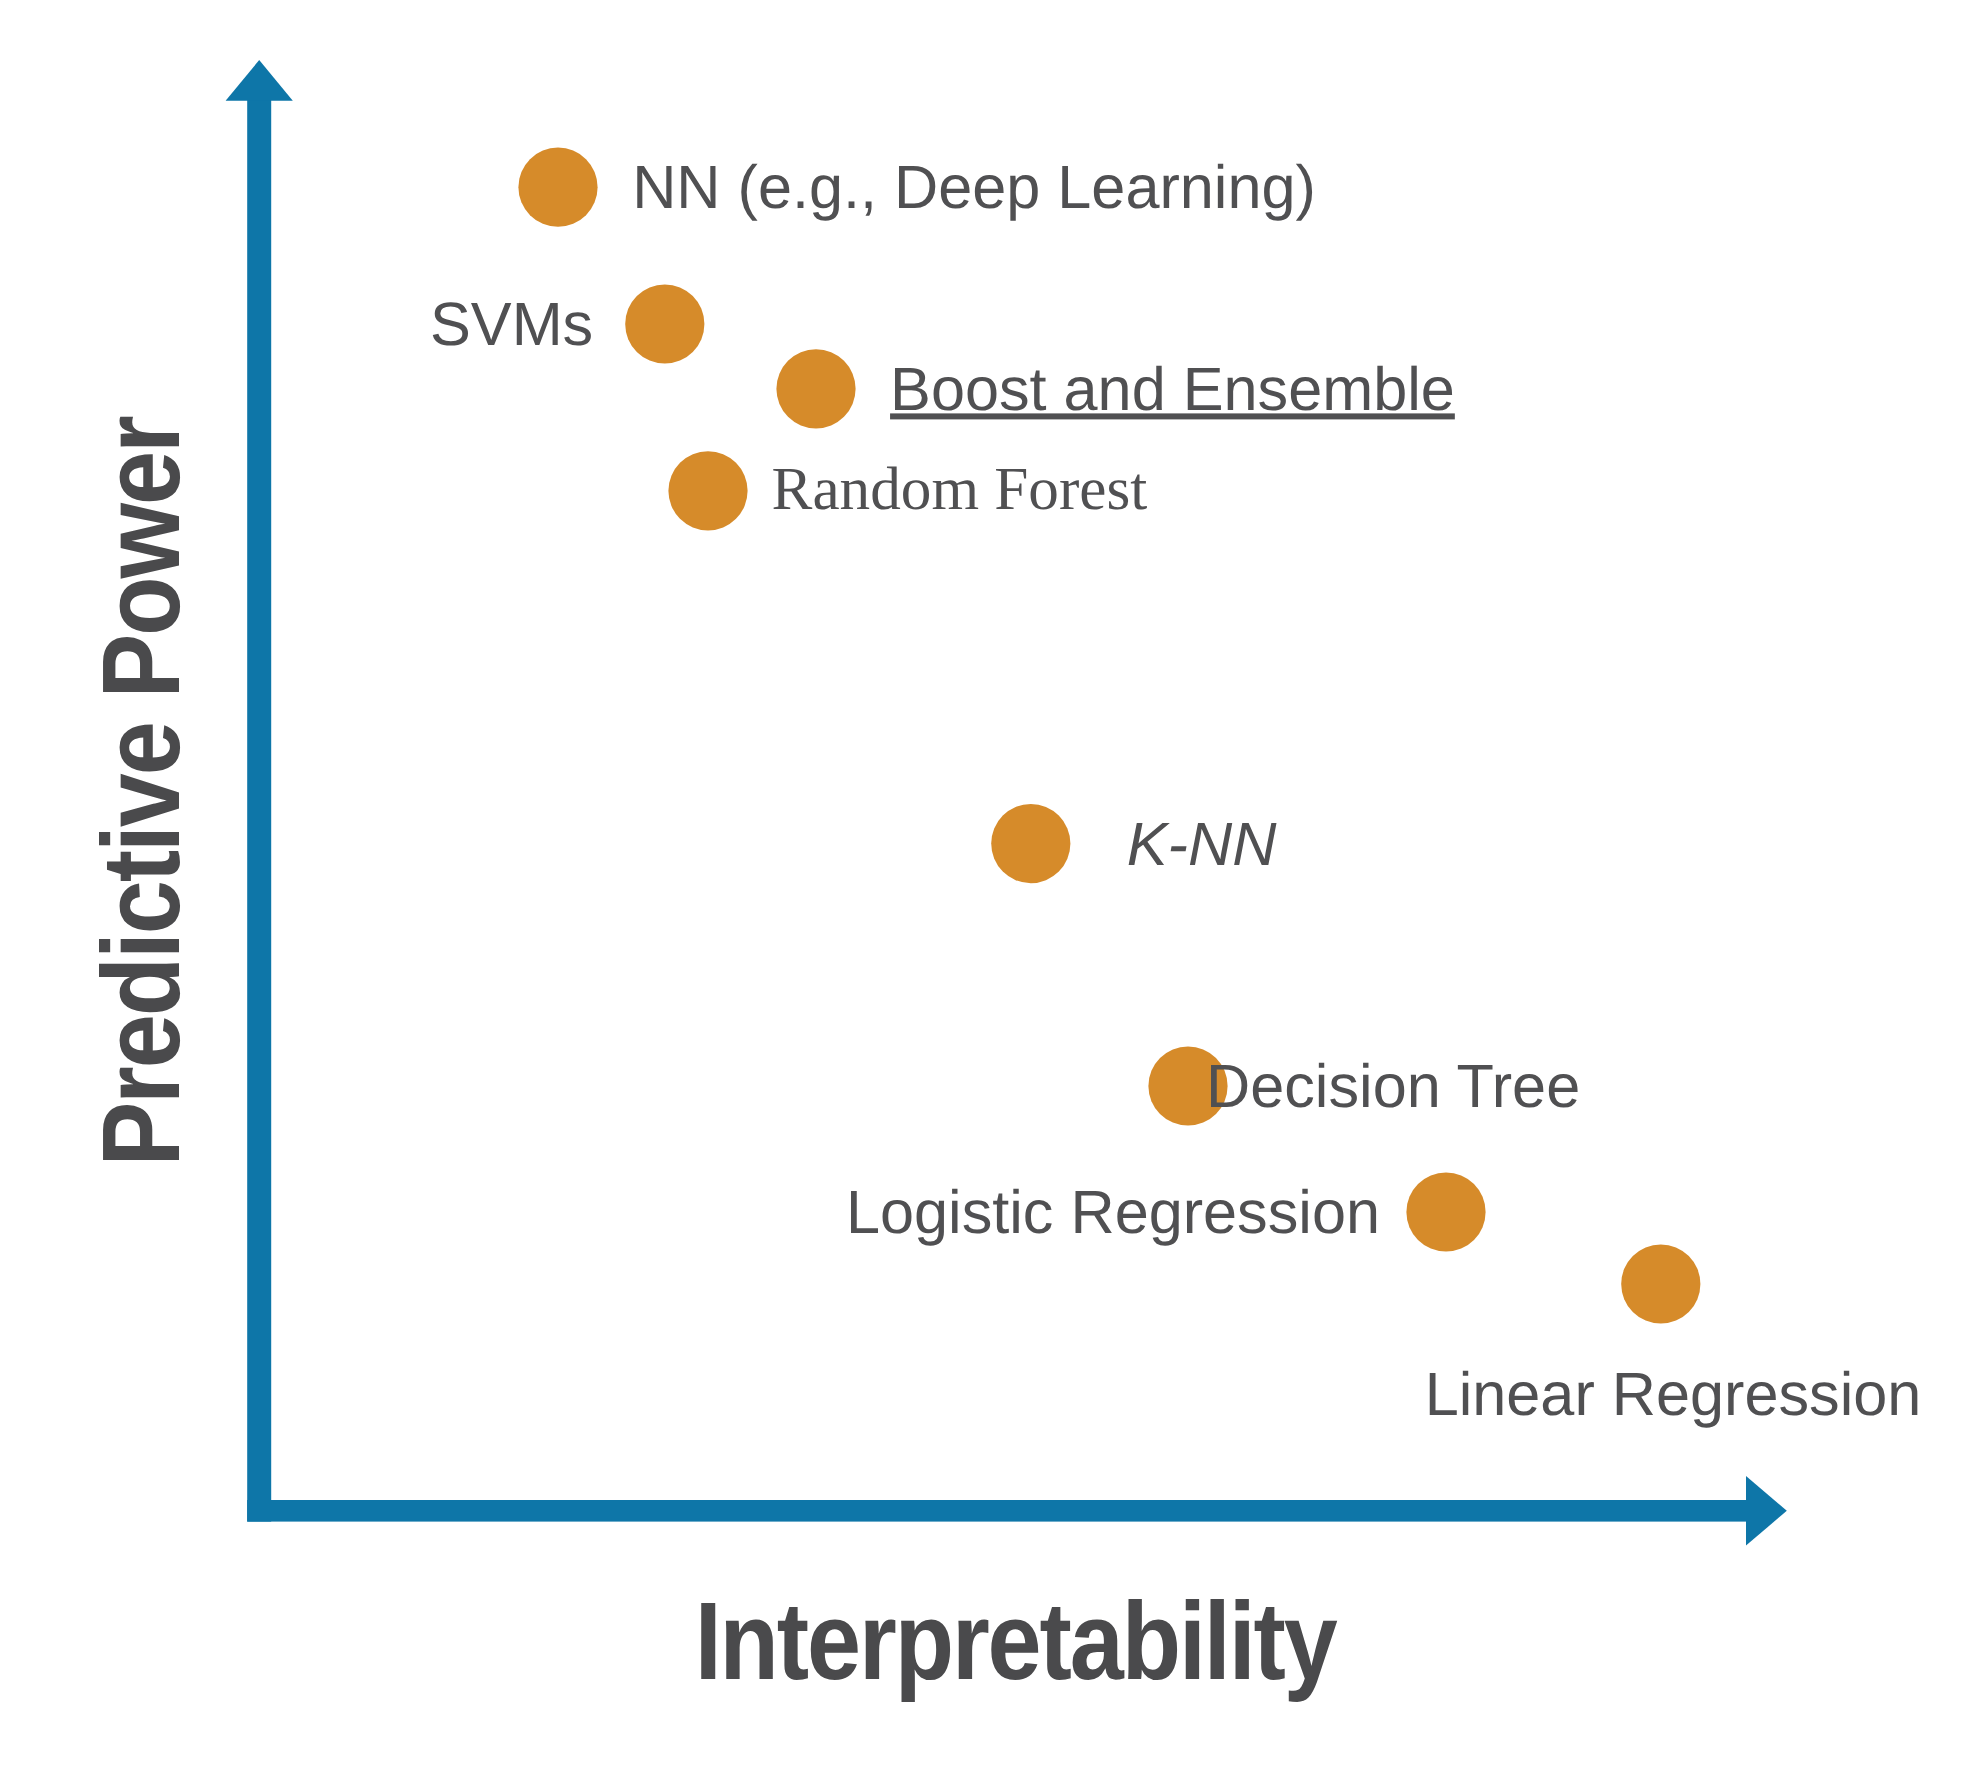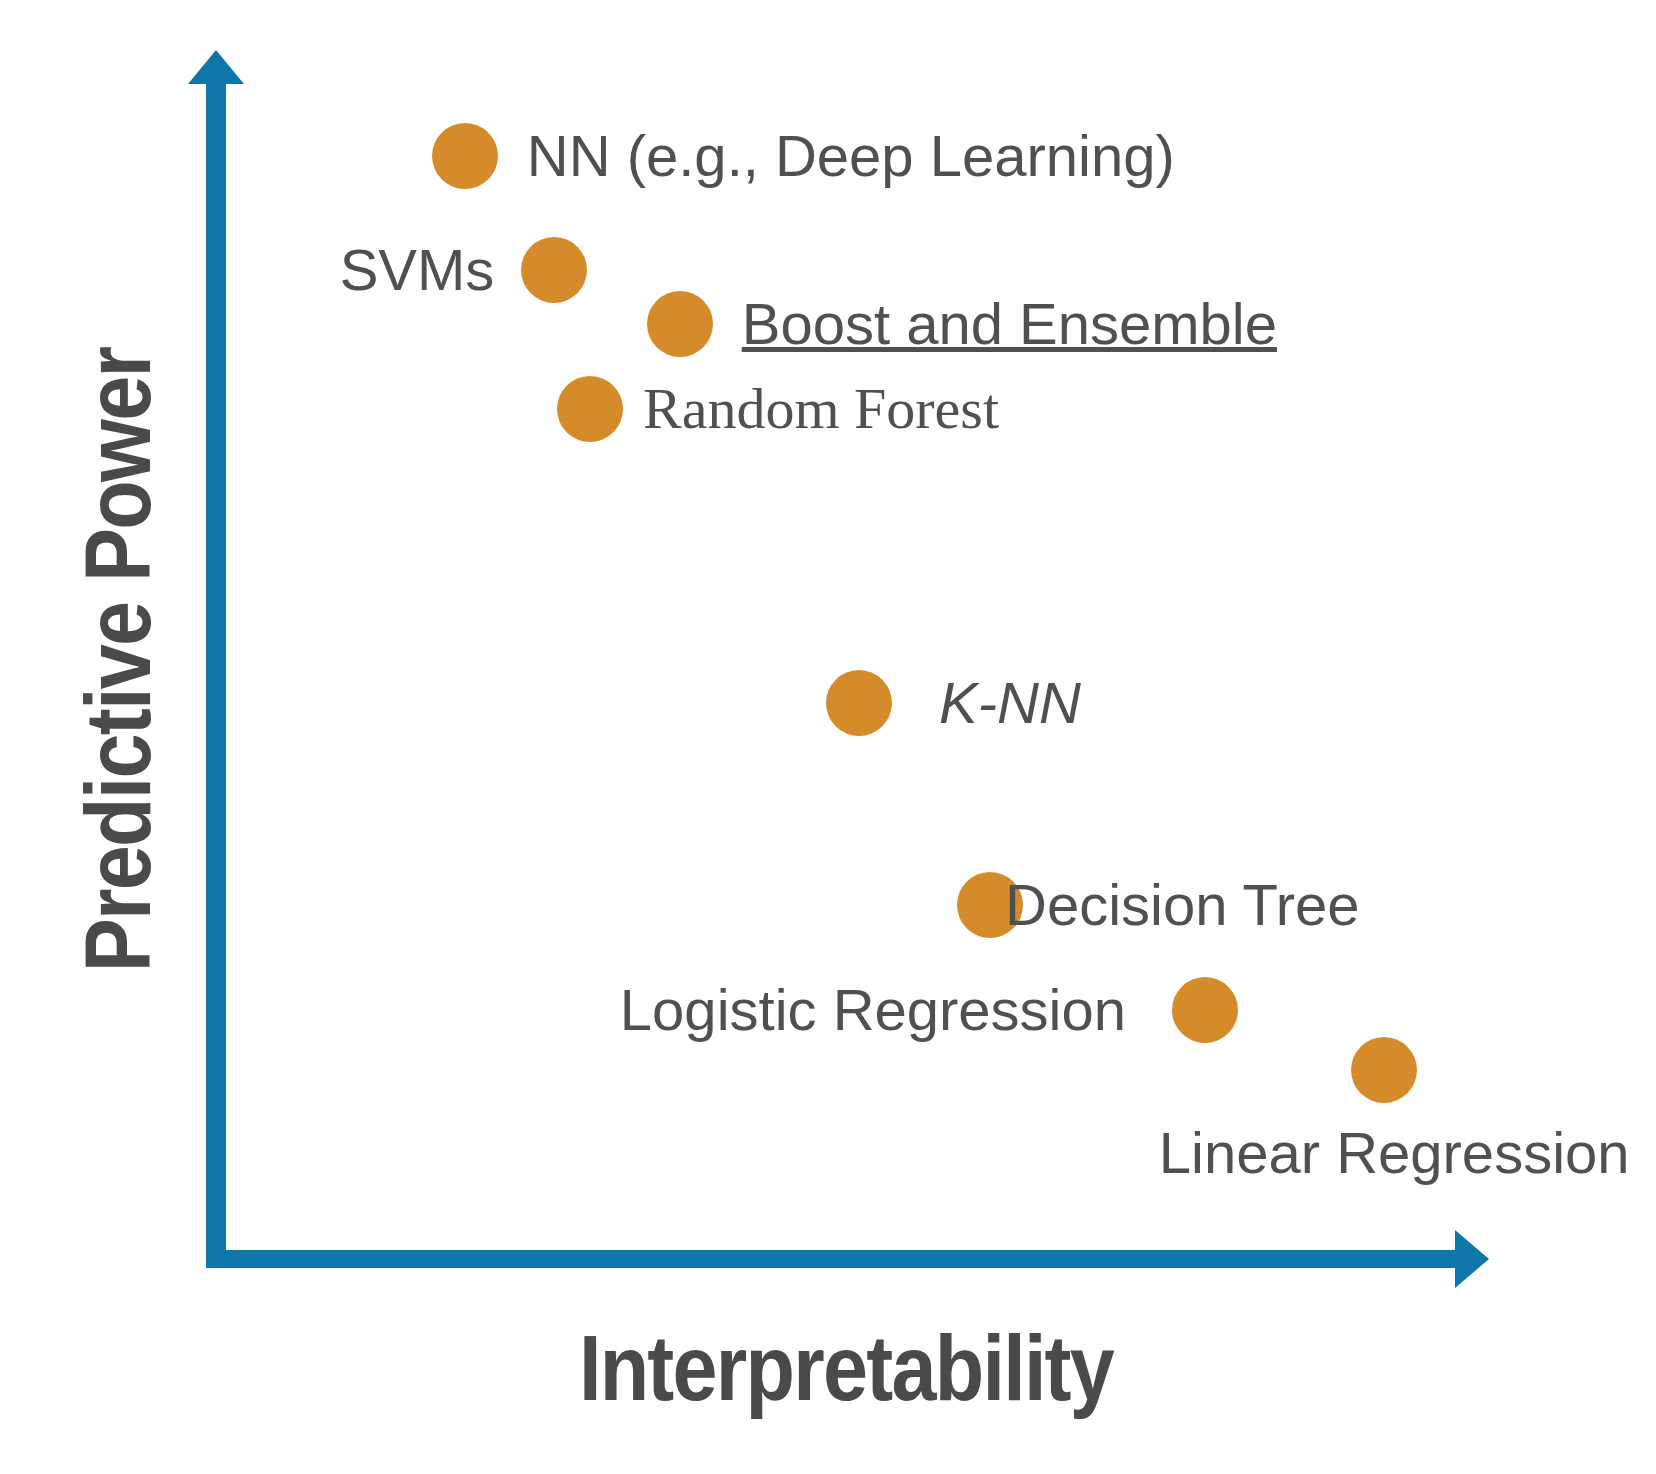--- a/index.html
+++ b/index.html
@@ -66,29 +66,29 @@
   
   .dot {
     position: absolute;
     width: 66px; height: 66px;
     border-radius: 50%;
     background: var(--point-color);
     transform: translate(-50%, -50%);
   }
   .pt-label {
     position: absolute;
-    font-size: 58px;
+    font-size: 51px;
     color: var(--label-color);
     white-space: nowrap;
     line-height: 1;
     letter-spacing: 0px;
   }
   .pt-label.side-right { transform: translateY(-50%); }
   .pt-label.side-left  { transform: translateY(-50%); text-align: center; }
-  .pt-label.side-below { transform: translateX(-50%); }
+  .pt-label.side-below { transform: translateX(-50%); margin-top: 12px; }
 </style>
 </head>
 <body>
 
 <div class="stage">
   <div class="y-axis-line"></div>
   <div class="y-axis-arrow"></div>
   <div class="x-axis-line"></div>
   <div class="x-axis-arrow"></div>
 
@@ -102,17 +102,17 @@
       <div class="pt-label side-left" style="right: 1161.65px; top: 270.37px;">SVMs</div>
       <div class="dot" style="left: 679.72px; top: 324.46px;"></div>
       <div class="pt-label side-right" style="left: 741.72px; top: 324.46px; text-decoration: underline;">Boost and Ensemble</div>
       <div class="dot" style="left: 590.17px; top: 408.6px;"></div>
       <div class="pt-label side-right" style="left: 643px; top: 408.6px; font-family: Liberation Serif, serif;">Random Forest</div>
       <div class="dot" style="left: 858.82px; top: 703.09px;"></div>
       <div class="pt-label side-right" style="left: 939px; top: 703.09px; font-style: italic;">K-NN</div>
       <div class="dot" style="left: 990.16px; top: 905.026px;"></div>
       <div class="pt-label side-right" style="left: 1005px; top: 905.026px;">Decision Tree</div>
       <div class="dot" style="left: 1205.08px; top: 1009.6px;"></div>
-      <div class="pt-label side-left" style="right: 530px; top: 1009.6px;">Logistic Regression</div>
+      <div class="pt-label side-left" style="right: 506px; top: 1009.6px;">Logistic Regression</div>
       <div class="dot" style="left: 1384.18px; top: 1069.7px;"></div>
       <div class="pt-label side-below" style="left: 1394.18px; top: 1123.7px;">Linear Regression</div>
     </div>
 </div>
 
 </body></html>

